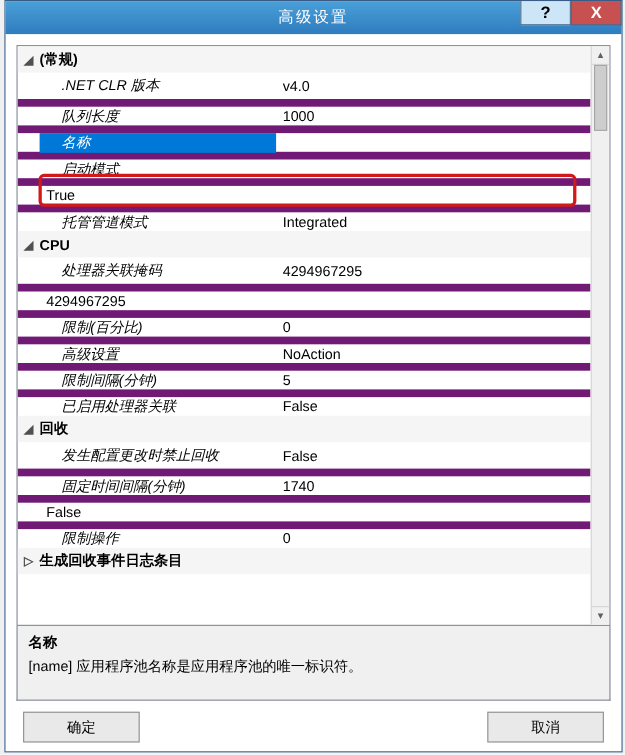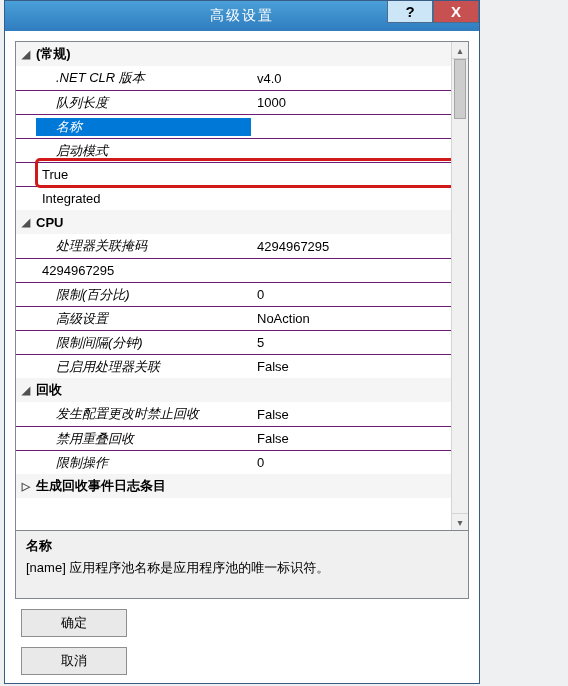--- a/index.html
+++ b/index.html
@@ -1,52 +1,52 @@
 <!DOCTYPE html>
 <html><head>
   <meta charset="utf-8">
   <style>
     * { margin: 0; padding: 0; box-sizing: border-box; font-family: "Microsoft YaHei", "SimSun", Tahoma, sans-serif; }
     body { width: 568px; height: 686px; background: #eef0f2; overflow: hidden; }
 
-    .dialog { width: 476px; height: 684px; border: 1px solid #385c86; background: #fff; position: relative; margin-left: 4px; }
+    .dialog { width: 562px; height: 684px; border: 1px solid #385c86; background: #fff; position: relative; margin-left: 4px; }
 
     .titlebar { height: 30px; background: linear-gradient(#4aa0d8, #2f7cbf); display: flex; align-items: center; position: relative; color: #fff; font-size: 14px; }
     .titlebar .title { width: 100%; text-align: center; font-weight: 400; letter-spacing: 2px; }
     .title-buttons { position: absolute; right: 0; top: 0; display: flex; height: 22px; }
     .title-btn { width: 46px; height: 22px; border: 1px solid #4a6c8f; border-top: none; display: flex; align-items: center; justify-content: center; font-family: "Segoe UI", Arial, sans-serif; }
     .help-btn { background: #cde6f7; color: #000; font-size: 15px; font-weight: bold; }
     .close-btn { background: #c75050; color: #fff; font-size: 15px; font-weight: bold; }
 
     .content { padding: 10px 10px 6px 10px; height: calc(100% - 30px); display: flex; flex-direction: column; }
 
     .grid-wrap { border: 1px solid #828790; flex: 1; display: flex; overflow: hidden; position: relative; }
     .grid-inner { flex: 1; overflow: hidden; }
     .vscroll { width: 17px; background: #f0f0f0; border-left: 1px solid #d4d4d4; position: relative; }
     .vscroll .arrow-up, .vscroll .arrow-down { height: 17px; display: flex; align-items: center; justify-content: center; font-size: 10px; color: #606060; border-bottom: 1px solid #d4d4d4; }
     .vscroll .arrow-down { position: absolute; bottom: 0; width: 100%; border-top: 1px solid #d4d4d4; border-bottom: none; }
     .vscroll .thumb { position: absolute; top: 17px; left: 2px; width: 12px; height: 60px; background: #cdcdcd; border: 1px solid #a6a6a6; }
 
     .row { display: flex; height: 24px; align-items: center; font-size: 13px; color: #000; }
-    .grid-inner > div:not(.cat-row) + div:not(.cat-row) { border-top: 1px solid #701a75; align-items: center; }
+    .grid-inner > div:not(.cat-row) + div:not(.cat-row) { border-top: 7px solid #701a75; align-items: center; }
     .expander { width: 20px; display: flex; align-items: center; justify-content: center; font-size: 11px; color: #505050; user-select: none; }
     .cat-row { font-weight: bold; background: #f5f5f5; }
     .cat-row .expander { color: #505050; }
     .prop-name { flex: 0 0 215px; padding-left: 20px; font-style: italic; }
     .prop-value { flex: 1; padding-left: 6px; }
     .selected .prop-name { background: #0078d7; color: #fff; }
     .selected .prop-value { background: #fff; }
     .blurred { color: #aaa; filter: blur(1.5px); }
     .bold { font-weight: normal; }
     .redbox { position: absolute; border: 3px solid #d21919; border-radius: 5px; pointer-events: none; width: 489px; height: 30px; left: 19px; }
 
     .desc-pane { border: 1px solid #828790; border-top: none; height: 68px; padding: 6px 10px; font-size: 13px; color: #000; background: #f0f0f0; }
     .desc-pane .d-title { font-weight: bold; margin-bottom: 4px; }
 
-    .btn-row { display: flex; justify-content: center; gap: 10px; padding: 10px 6px 2px 6px; flex-direction: column; }
+    .btn-row { display: flex; justify-content: space-between; gap: 10px; padding: 10px 6px 2px 6px; }
     .btn { width: 106px; height: 28px; border: 1px solid #8e8e8e; background: #e9e9e9; font-size: 13px; cursor: pointer; }
   </style>
 </head>
 <body>
 
 <div class="dialog">
 
   <div class="titlebar">
     <span class="title">高级设置</span>
     <div class="title-buttons">
@@ -88,20 +88,21 @@
           <span class="prop-name">启动模式</span>
         </div>
 
         <div class="row" style="position:relative;">
           <span class="expander"></span>
           <span class="prop-value bold">True</span>
         </div>
 
         <div class="row">
           <span class="expander"></span>
+          <span class="prop-name">托管管道模式</span>
           <span class="prop-value">Integrated</span>
         </div>
 
         <div class="row cat-row">
           <span class="expander">◢</span>
           <span>CPU</span>
         </div>
 
         <div class="row">
           <span class="expander"></span>
@@ -142,24 +143,28 @@
           <span class="expander">◢</span>
           <span>回收</span>
         </div>
 
         <div class="row">
           <span class="expander"></span>
           <span class="prop-name">发生配置更改时禁止回收</span>
           <span class="prop-value">False</span>
         </div>
 
+        <div class="row">
+          <span class="expander"></span>
+          <span class="prop-name">固定时间间隔(分钟)</span>
+          <span class="prop-value">1740</span>
+        </div>
 
         <div class="row">
           <span class="expander"></span>
-          <span class="prop-name">禁用重叠回收</span>
           <span class="prop-value">False</span>
         </div>
 
         <div class="row">
           <span class="expander"></span>
           <span class="prop-name">限制操作</span>
           <span class="prop-value">0</span>
         </div>
 
         <div class="row cat-row">

